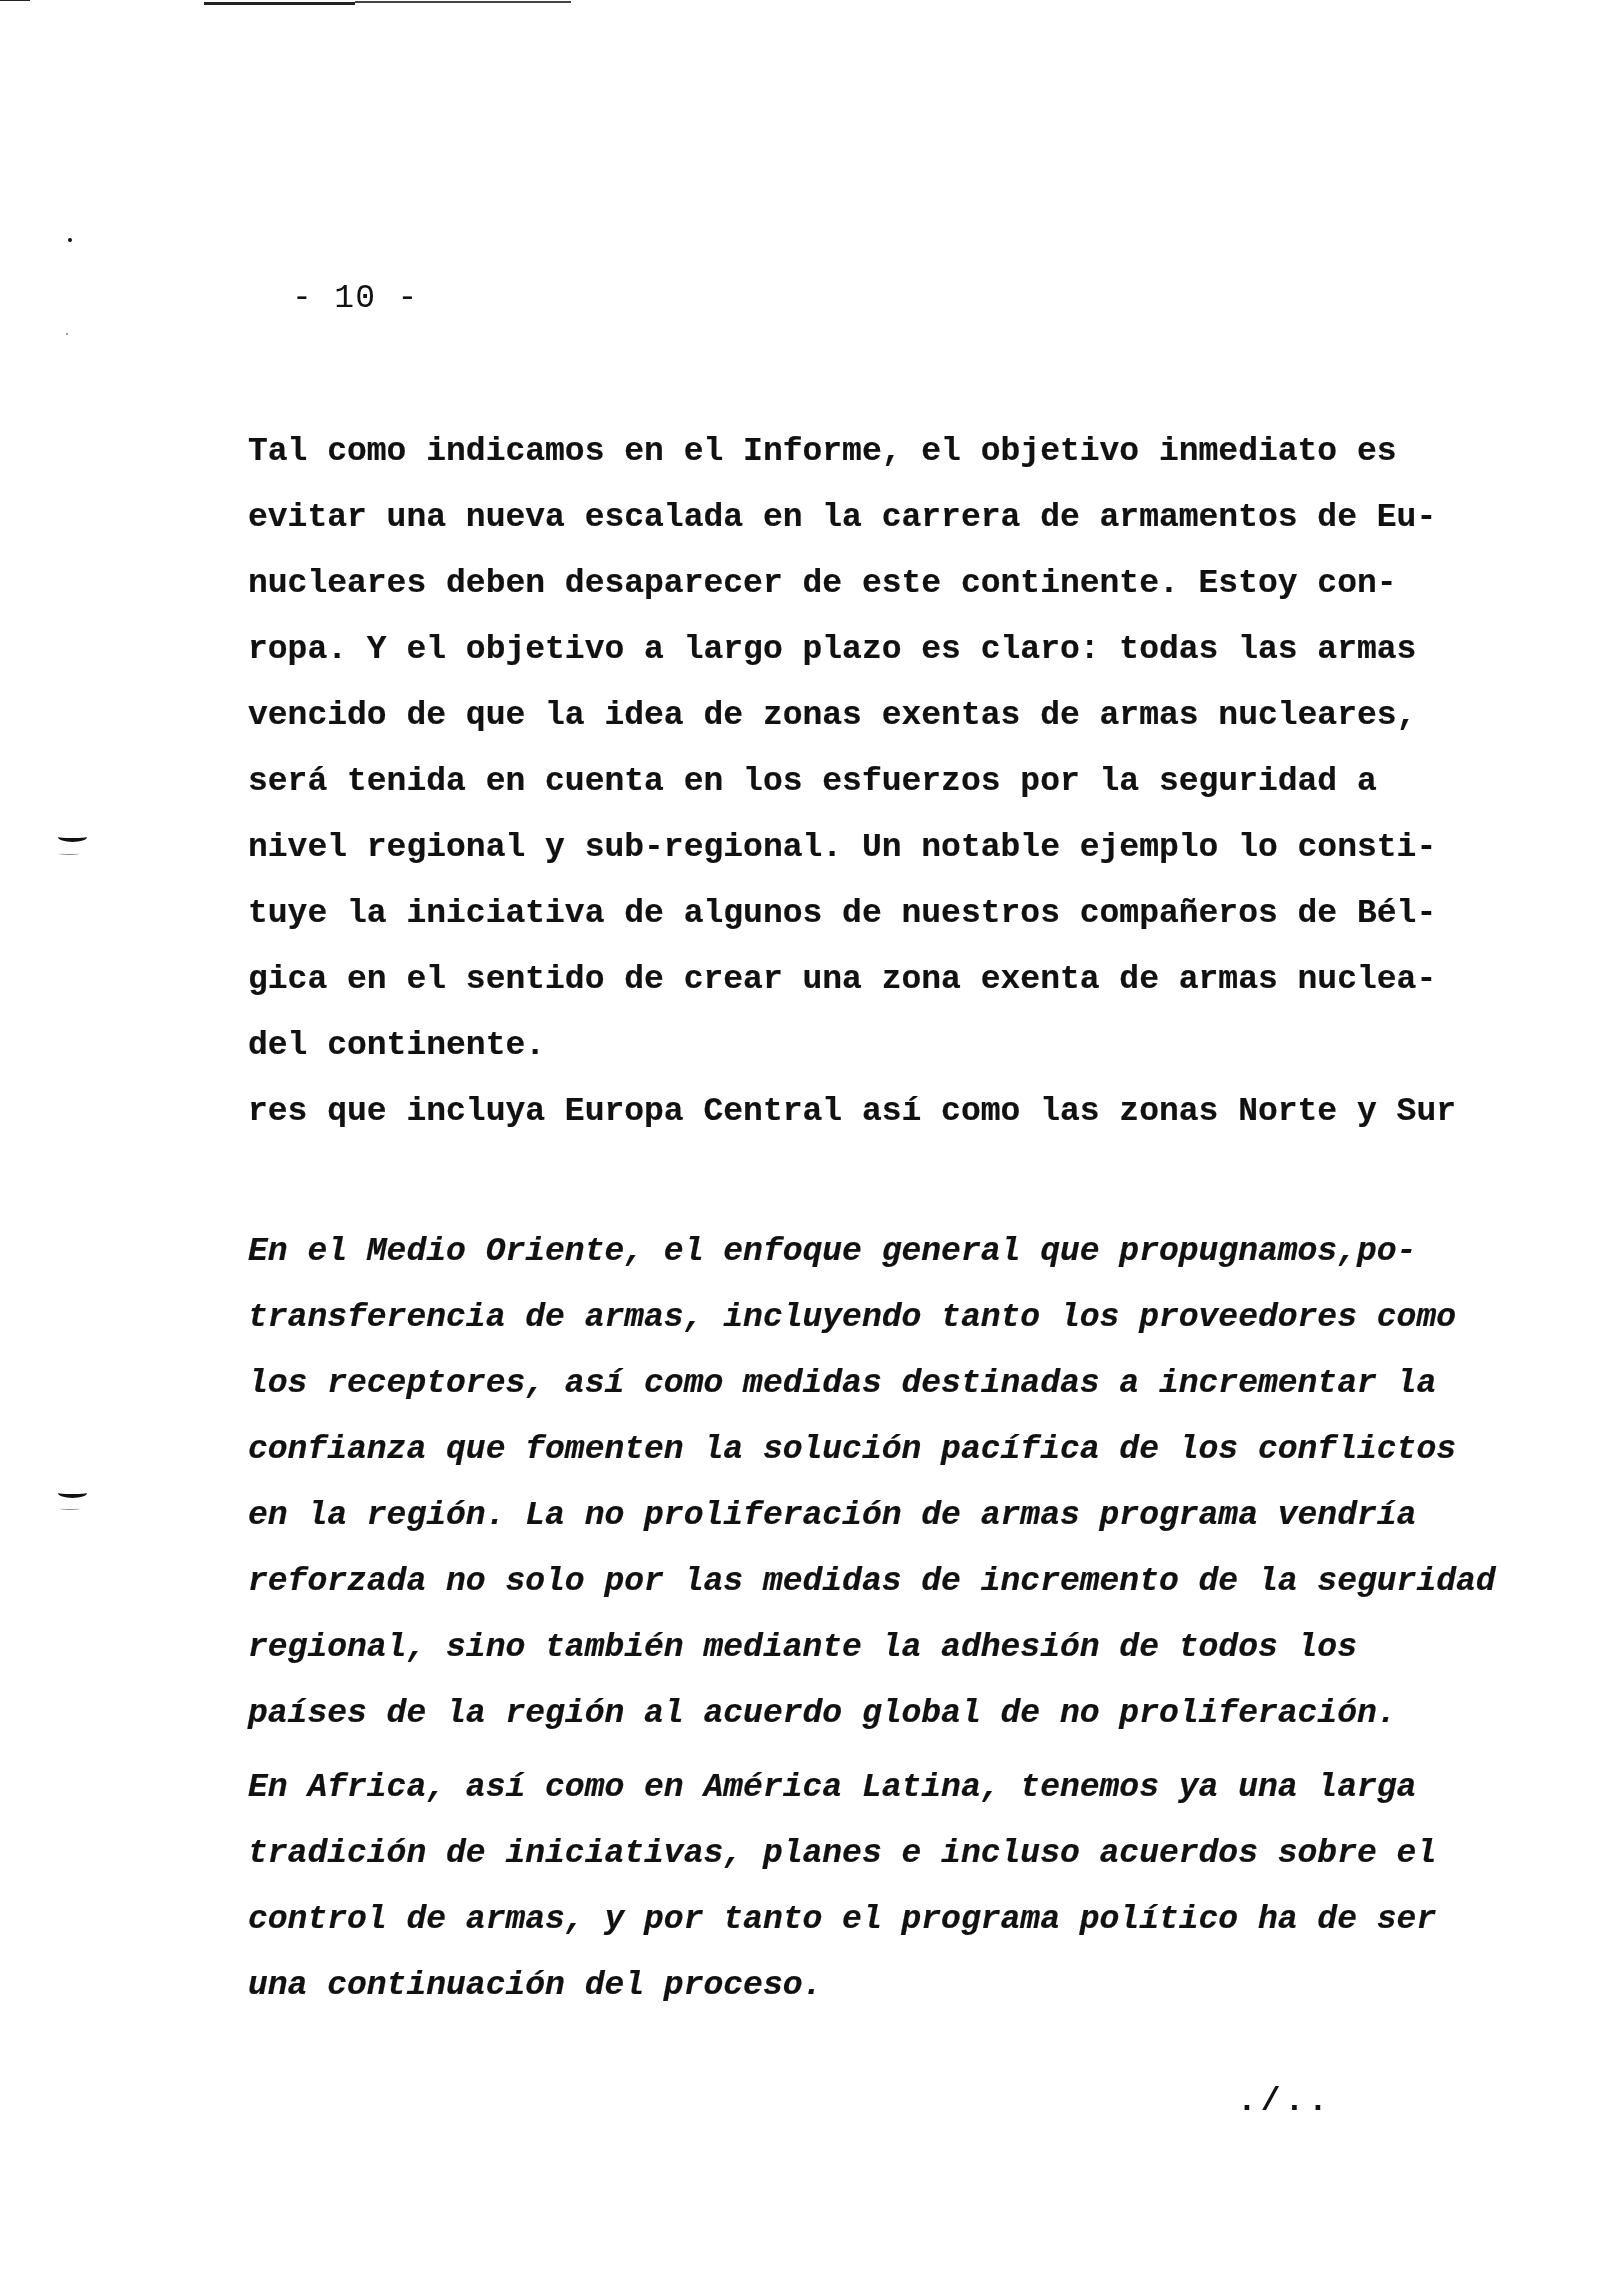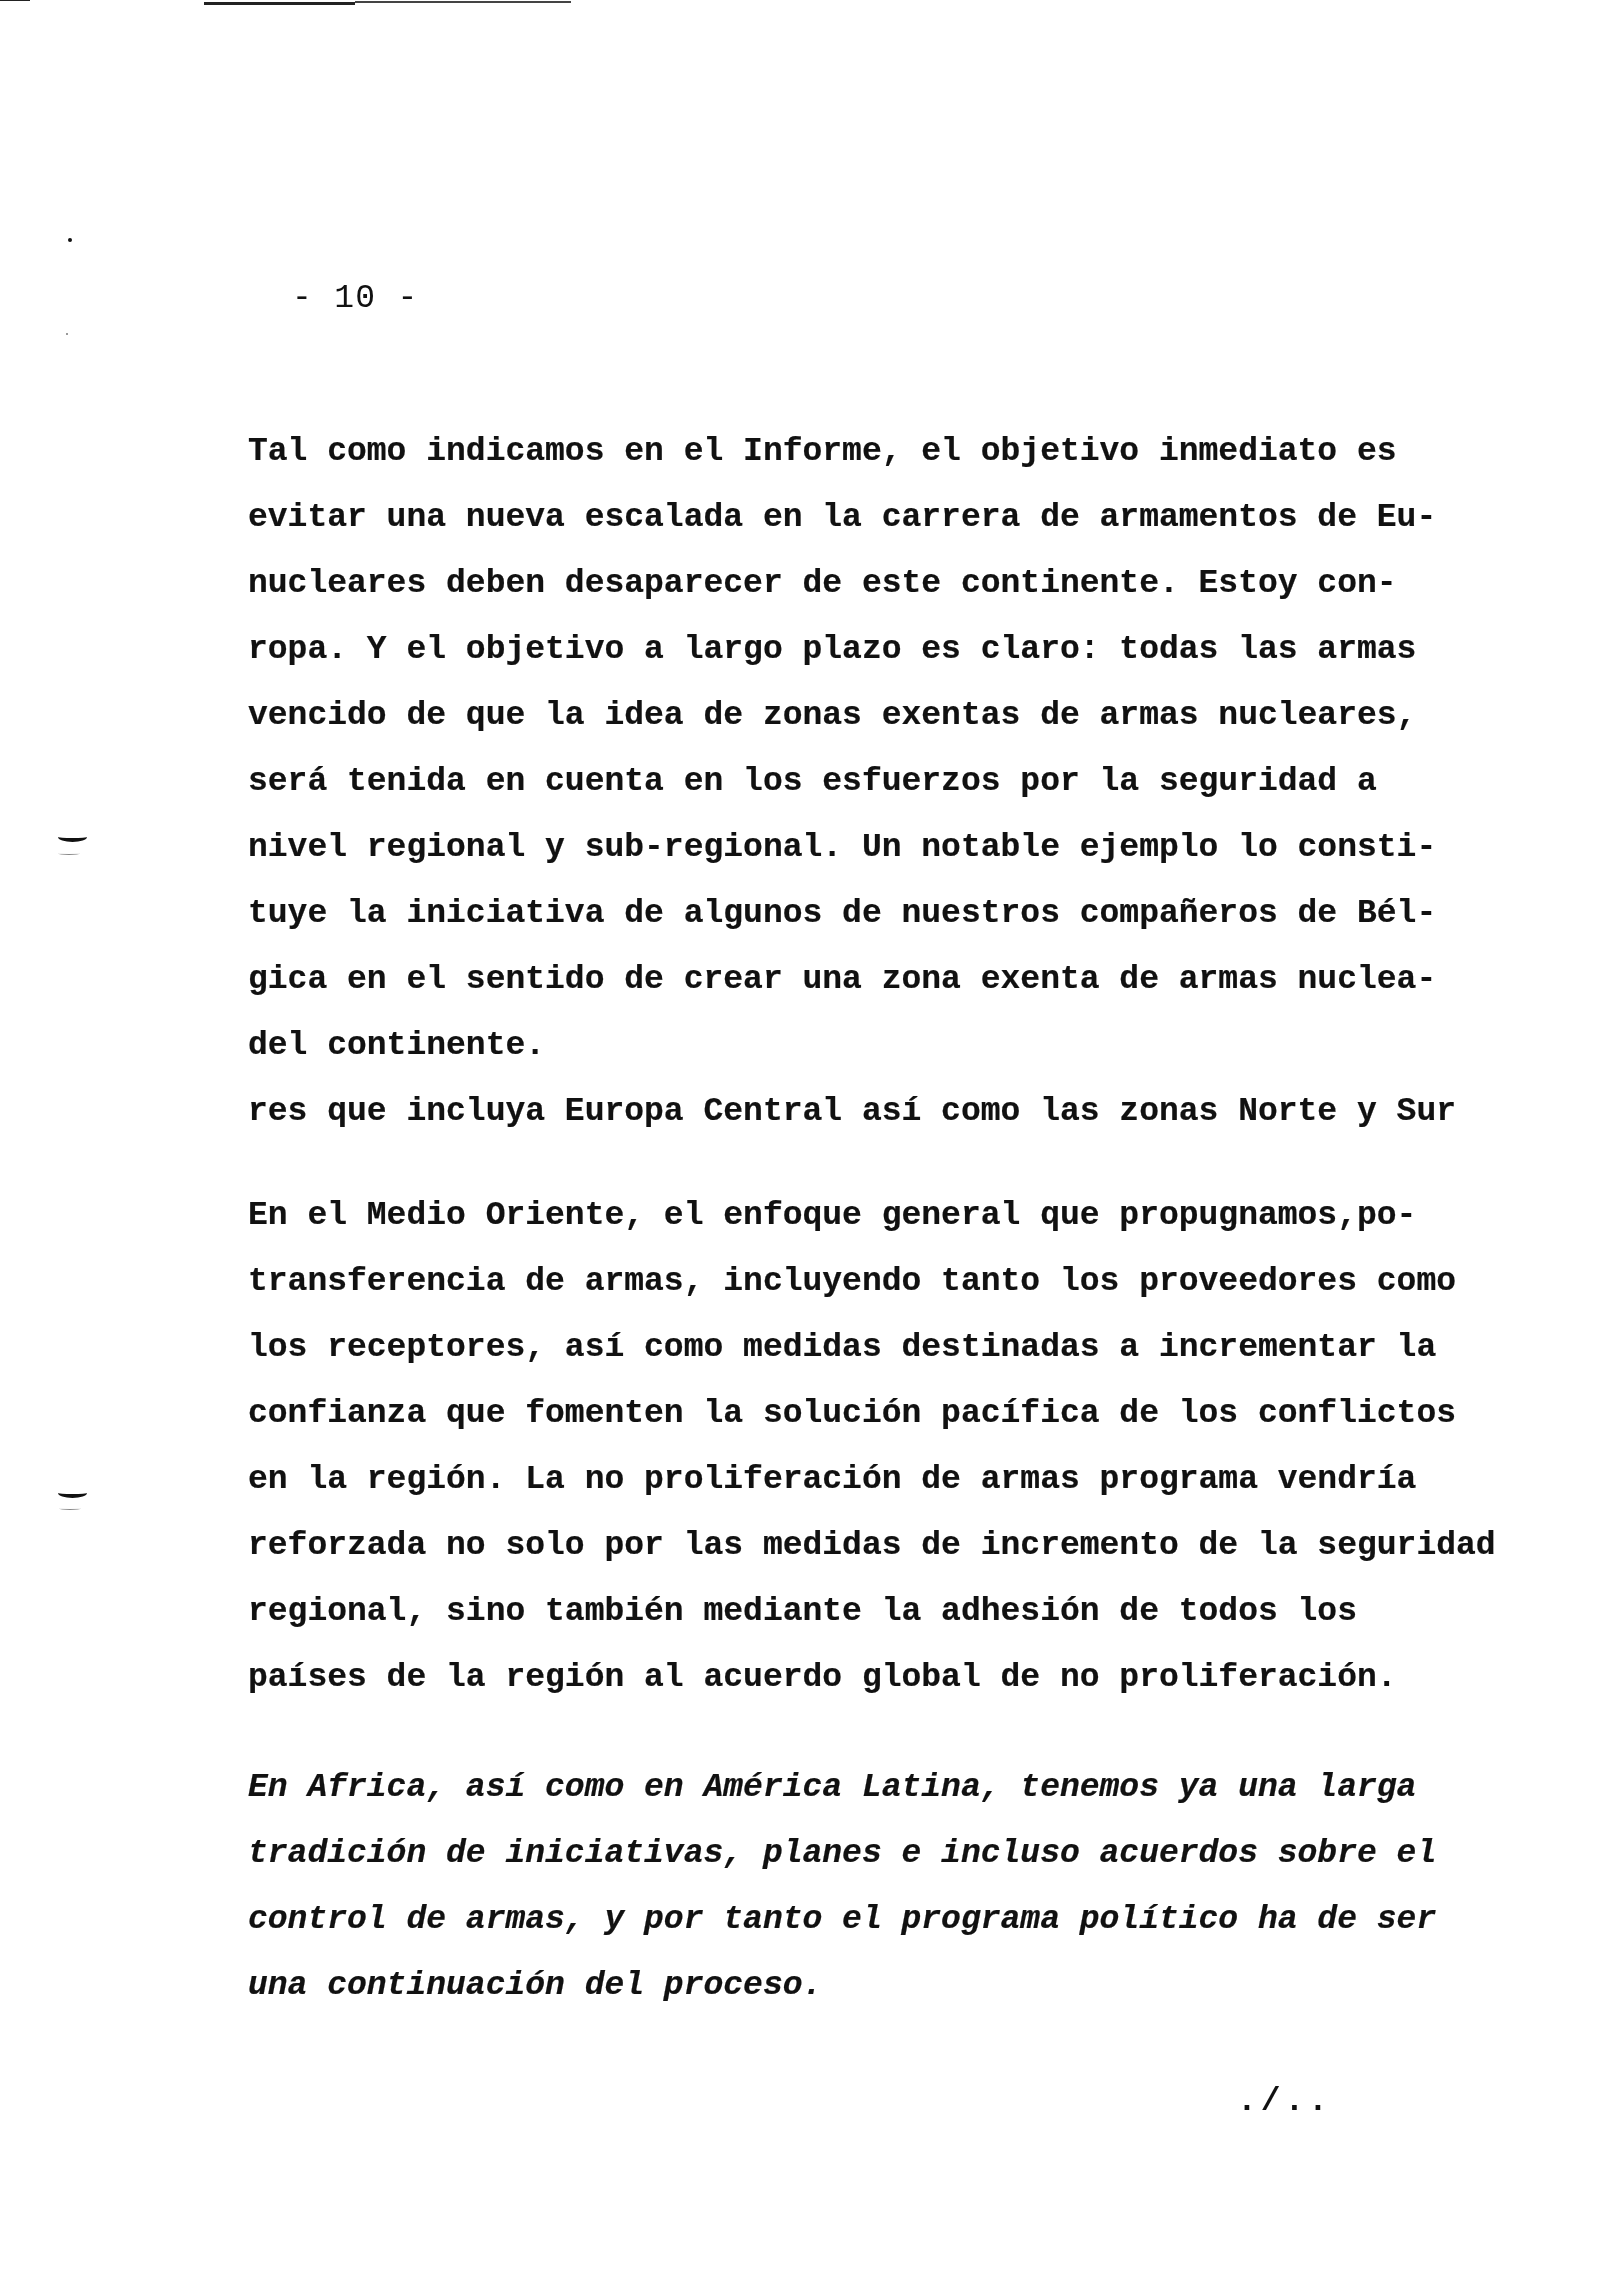--- a/index.html
+++ b/index.html
@@ -97,21 +97,21 @@
   <span class="line">ropa. Y el objetivo a largo plazo es claro: todas las armas</span>
   <span class="line">vencido de que la idea de zonas exentas de armas nucleares,</span>
   <span class="line">será tenida en cuenta en los esfuerzos por la seguridad a</span>
   <span class="line">nivel regional y sub-regional. Un notable ejemplo lo consti-</span>
   <span class="line">tuye la iniciativa de algunos de nuestros compañeros de Bél-</span>
   <span class="line">gica en el sentido de crear una zona exenta de armas nuclea-</span>
   <span class="line">del continente.</span>
   <span class="line">res que incluya Europa Central así como las zonas Norte y Sur</span>
 </div>
 
-<div class="para" style="top:1171px;">
+<div class="para" style="top:1207px;font-style:italic;">
   <span class="line">En el Medio Oriente, el enfoque general que propugnamos,po-</span>
   <span class="line">transferencia de armas, incluyendo tanto los proveedores como</span>
   <span class="line">los receptores, así como medidas destinadas a incrementar la</span>
   <span class="line">confianza que fomenten la solución pacífica de los conflictos</span>
   <span class="line">en la región. La no proliferación de armas programa vendría</span>
   <span class="line">reforzada no solo por las medidas de incremento de la seguridad</span>
   <span class="line">regional, sino también mediante la adhesión de todos los</span>
   <span class="line">países de la región al acuerdo global de no proliferación.</span>
 </div>
 

